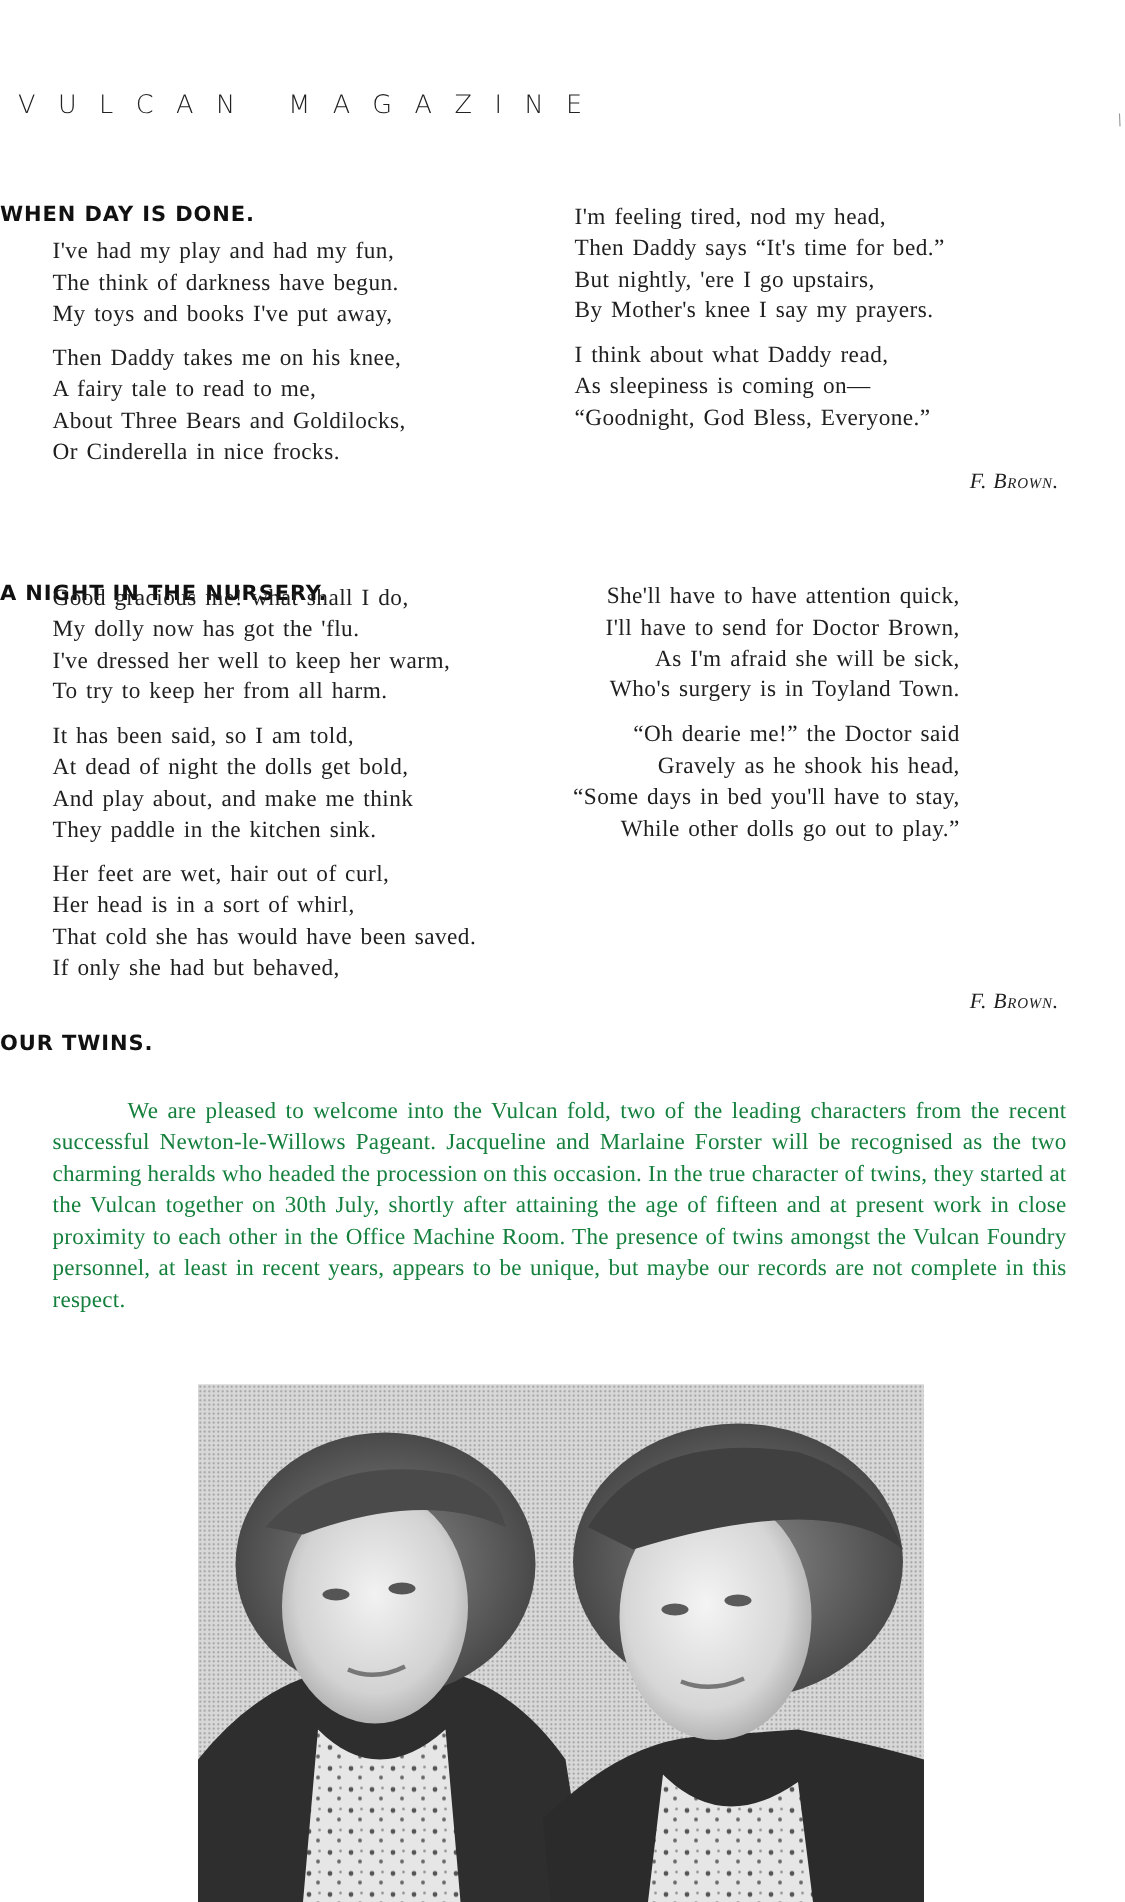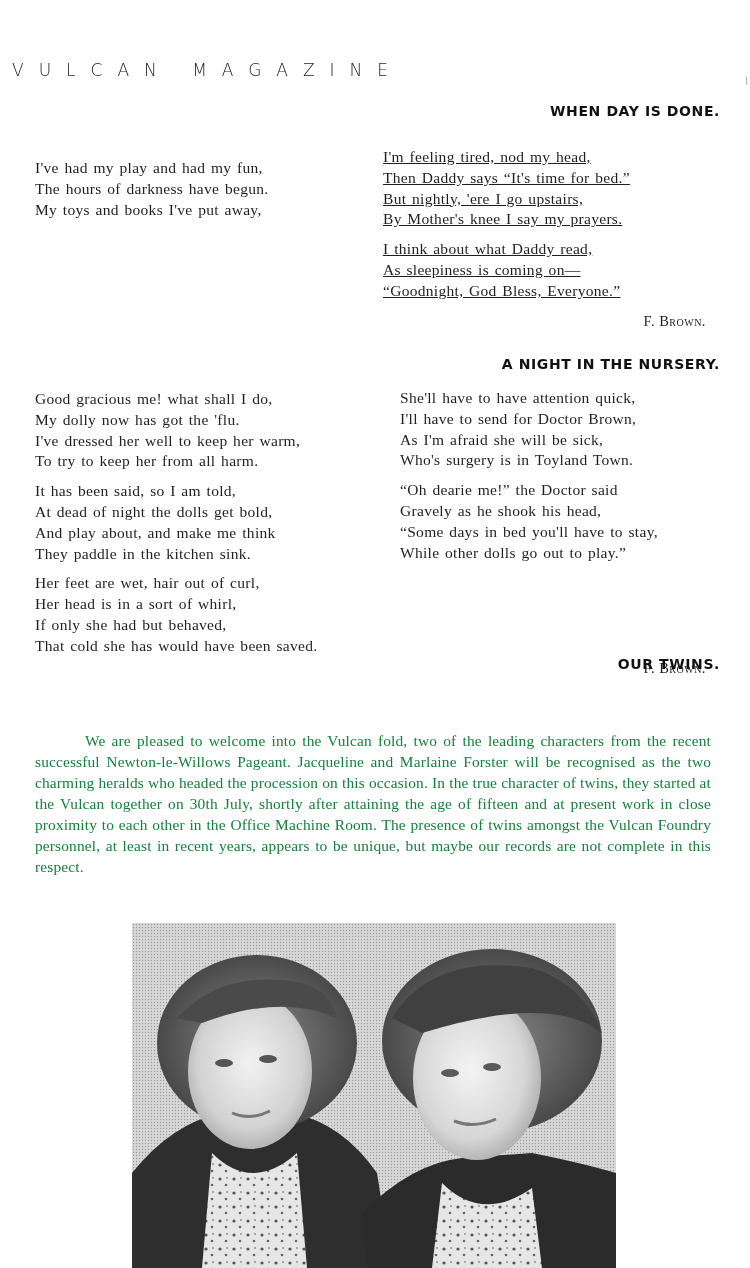--- a/index.html
+++ b/index.html
@@ -26,46 +26,48 @@
       letter-spacing: 15px;
       font-weight: 300;
       color: #222;
       padding-left: 12px;
       box-sizing: border-box;
     }
     .section-title {
       position: absolute;
       left: 0;
       width: 720px;
-      text-align: right;
+      text-align: left;
       font-family: "DejaVu Sans", "Liberation Sans", sans-serif;
       font-weight: bold;
       font-size: 14px;
       letter-spacing: 0.6px;
       color: #111;
+      margin-top: 32px;
     }
     .poem-col {
       position: absolute;
       font-family: "Liberation Serif", "DejaVu Serif", serif;
       font-size: 15.5px;
       line-height: 20.8px;
       color: #1f1f1f;
       letter-spacing: 0.3px;
       word-spacing: 1.5px;
     }
     .stanza { margin: 0 0 9px 0; }
     .line { display: block; white-space: nowrap; }
     .author {
       position: absolute;
       right: 44px;
       font-family: "Liberation Serif", "DejaVu Serif", serif;
       font-size: 14.5px;
       letter-spacing: 0.5px;
       font-variant: small-caps;
       color: #1f1f1f;
+      font-style: italic;
     }
     .article {
       position: absolute;
       left: 35px;
       top: 730px;
       width: 676px;
       font-family: "Liberation Serif", "DejaVu Serif", serif;
       font-size: 15.4px;
       line-height: 21px;
       text-align: justify;
@@ -97,25 +99,31 @@
 
 <div>
 
   <div class="masthead">VULCAN MAGAZINE</div>
   <div class="speck">/</div>
 
   <div class="section-title" style="top:103px;">WHEN DAY IS DONE.</div>
   <div class="poem-col" style="left:35px; top:137px;margin-top:21px;">
       <div class="stanza">
         <span class="line">I've had my play and had my fun,</span>
-        <span class="line">The hours of darkness have begun.</span>
+        <span class="line">The think of darkness have begun.</span>
         <span class="line">My toys and books I've put away,</span>
       </div>
-    </div>
-  <div class="poem-col" style="left:383px; top:147px;text-decoration:underline;">
+      <div class="stanza">
+        <span class="line">Then Daddy takes me on his knee,</span>
+        <span class="line">A fairy tale to read to me,</span>
+        <span class="line">About Three Bears and Goldilocks,</span>
+        <span class="line">Or Cinderella in nice frocks.</span>
+      </div>
+    </div>
+  <div class="poem-col" style="left:383px; top:135px;">
       <div class="stanza">
         <span class="line">I'm feeling tired, nod my head,</span>
         <span class="line">Then Daddy says “It's time for bed.”</span>
         <span class="line">But nightly, 'ere I go upstairs,</span>
         <span class="line">By Mother's knee I say my prayers.</span>
       </div>
       <div class="stanza">
         <span class="line">I think about what Daddy read,</span>
         <span class="line">As sleepiness is coming on—</span>
         <span class="line">“Goodnight, God Bless, Everyone.”</span>
@@ -133,25 +141,25 @@
       </div>
       <div class="stanza">
         <span class="line">It has been said, so I am told,</span>
         <span class="line">At dead of night the dolls get bold,</span>
         <span class="line">And play about, and make me think</span>
         <span class="line">They paddle in the kitchen sink.</span>
       </div>
       <div class="stanza">
         <span class="line">Her feet are wet, hair out of curl,</span>
         <span class="line">Her head is in a sort of whirl,</span>
+        <span class="line">That cold she has would have been saved.</span>
         <span class="line">If only she had but behaved,</span>
-        <span class="line">That cold she has would have been saved.</span>
-      </div>
-    </div>
-  <div class="poem-col" style="left:400px; top:388px;">
+      </div>
+    </div>
+  <div class="poem-col" style="left:382px; top:388px;text-align:right;">
       <div class="stanza">
         <span class="line">She'll have to have attention quick,</span>
         <span class="line">I'll have to send for Doctor Brown,</span>
         <span class="line">As I'm afraid she will be sick,</span>
         <span class="line">Who's surgery is in Toyland Town.</span>
       </div>
       <div class="stanza">
         <span class="line">“Oh dearie me!” the Doctor said</span>
         <span class="line">Gravely as he shook his head,</span>
         <span class="line">“Some days in bed you'll have to stay,</span>

